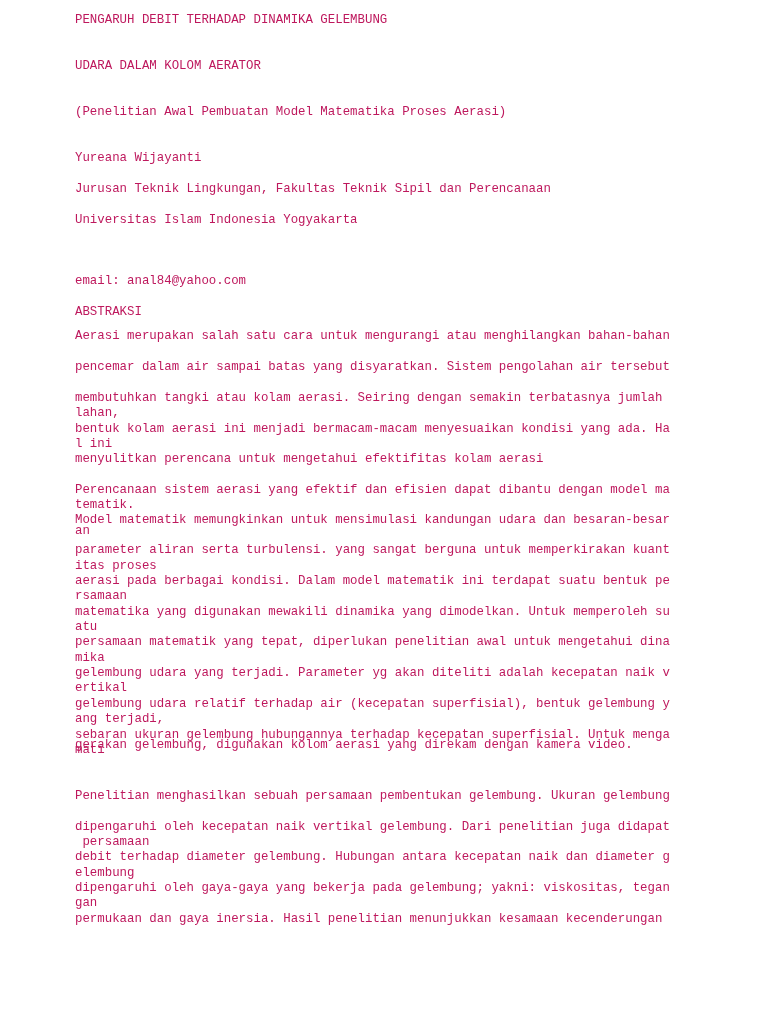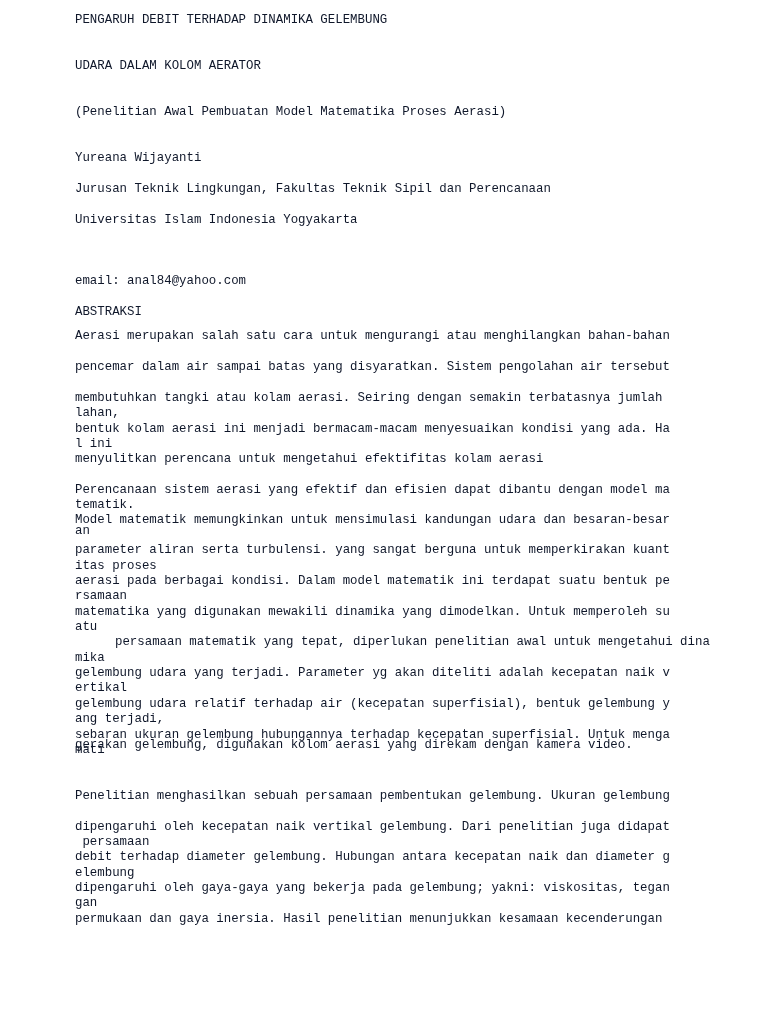--- a/index.html
+++ b/index.html
@@ -19,21 +19,21 @@
       top: 0;
       width: 768px;
       height: 1024px;
     }
     .ln {
       position: absolute;
       left: 75px;
       font-family: "Liberation Mono", "DejaVu Sans Mono", monospace;
       font-size: 12.4px;
       line-height: 15px;
-      color: #0f172a;
+      color: #be185d;
       white-space: pre;
       letter-spacing: 0px;
     }
   </style>
 </head>
 <body>
 
 <div id="doc">
   <div class="ln" style="top:13px">PENGARUH DEBIT TERHADAP DINAMIKA GELEMBUNG</div>
   <div class="ln" style="top:59px">UDARA DALAM KOLOM AERATOR</div>
@@ -54,21 +54,21 @@
       <div class="ln" style="top: 483px;">Perencanaan sistem aerasi yang efektif dan efisien dapat dibantu dengan model ma</div>
       <div class="ln" style="top: 498px;">tematik.</div>
       <div class="ln" style="top: 513px;">Model matematik memungkinkan untuk mensimulasi kandungan udara dan besaran-besar</div>
       <div class="ln" style="top: 524px;">an</div>
       <div class="ln" style="top: 543px;">parameter aliran serta turbulensi. yang sangat berguna untuk memperkirakan kuant</div>
       <div class="ln" style="top: 559px;">itas proses</div>
       <div class="ln" style="top: 574px;">aerasi pada berbagai kondisi. Dalam model matematik ini terdapat suatu bentuk pe</div>
       <div class="ln" style="top: 589px;">rsamaan</div>
       <div class="ln" style="top: 605px;">matematika yang digunakan mewakili dinamika yang dimodelkan. Untuk memperoleh su</div>
       <div class="ln" style="top: 620px;">atu</div>
-      <div class="ln" style="top: 635px; margin-left: 40px;">persamaan matematik yang tepat, diperlukan penelitian awal untuk mengetahui dina</div>
+      <div class="ln" style="top: 635px;">persamaan matematik yang tepat, diperlukan penelitian awal untuk mengetahui dina</div>
       <div class="ln" style="top: 651px;">mika</div>
       <div class="ln" style="top: 666px;">gelembung udara yang terjadi. Parameter yg akan diteliti adalah kecepatan naik v</div>
       <div class="ln" style="top: 681px;">ertikal</div>
       <div class="ln" style="top: 697px;">gelembung udara relatif terhadap air (kecepatan superfisial), bentuk gelembung y</div>
       <div class="ln" style="top: 712px;">ang terjadi,</div>
       <div class="ln" style="top: 728px;">sebaran ukuran gelembung hubungannya terhadap kecepatan superfisial. Untuk menga</div>
       <div class="ln" style="top: 743px;">mati</div>
       <div class="ln" style="top: 738px;">gerakan gelembung, digunakan kolom aerasi yang direkam dengan kamera video.</div>
       <div class="ln" style="top: 789px;">Penelitian menghasilkan sebuah persamaan pembentukan gelembung. Ukuran gelembung</div>
       <div class="ln" style="top: 820px;">dipengaruhi oleh kecepatan naik vertikal gelembung. Dari penelitian juga didapat</div>

